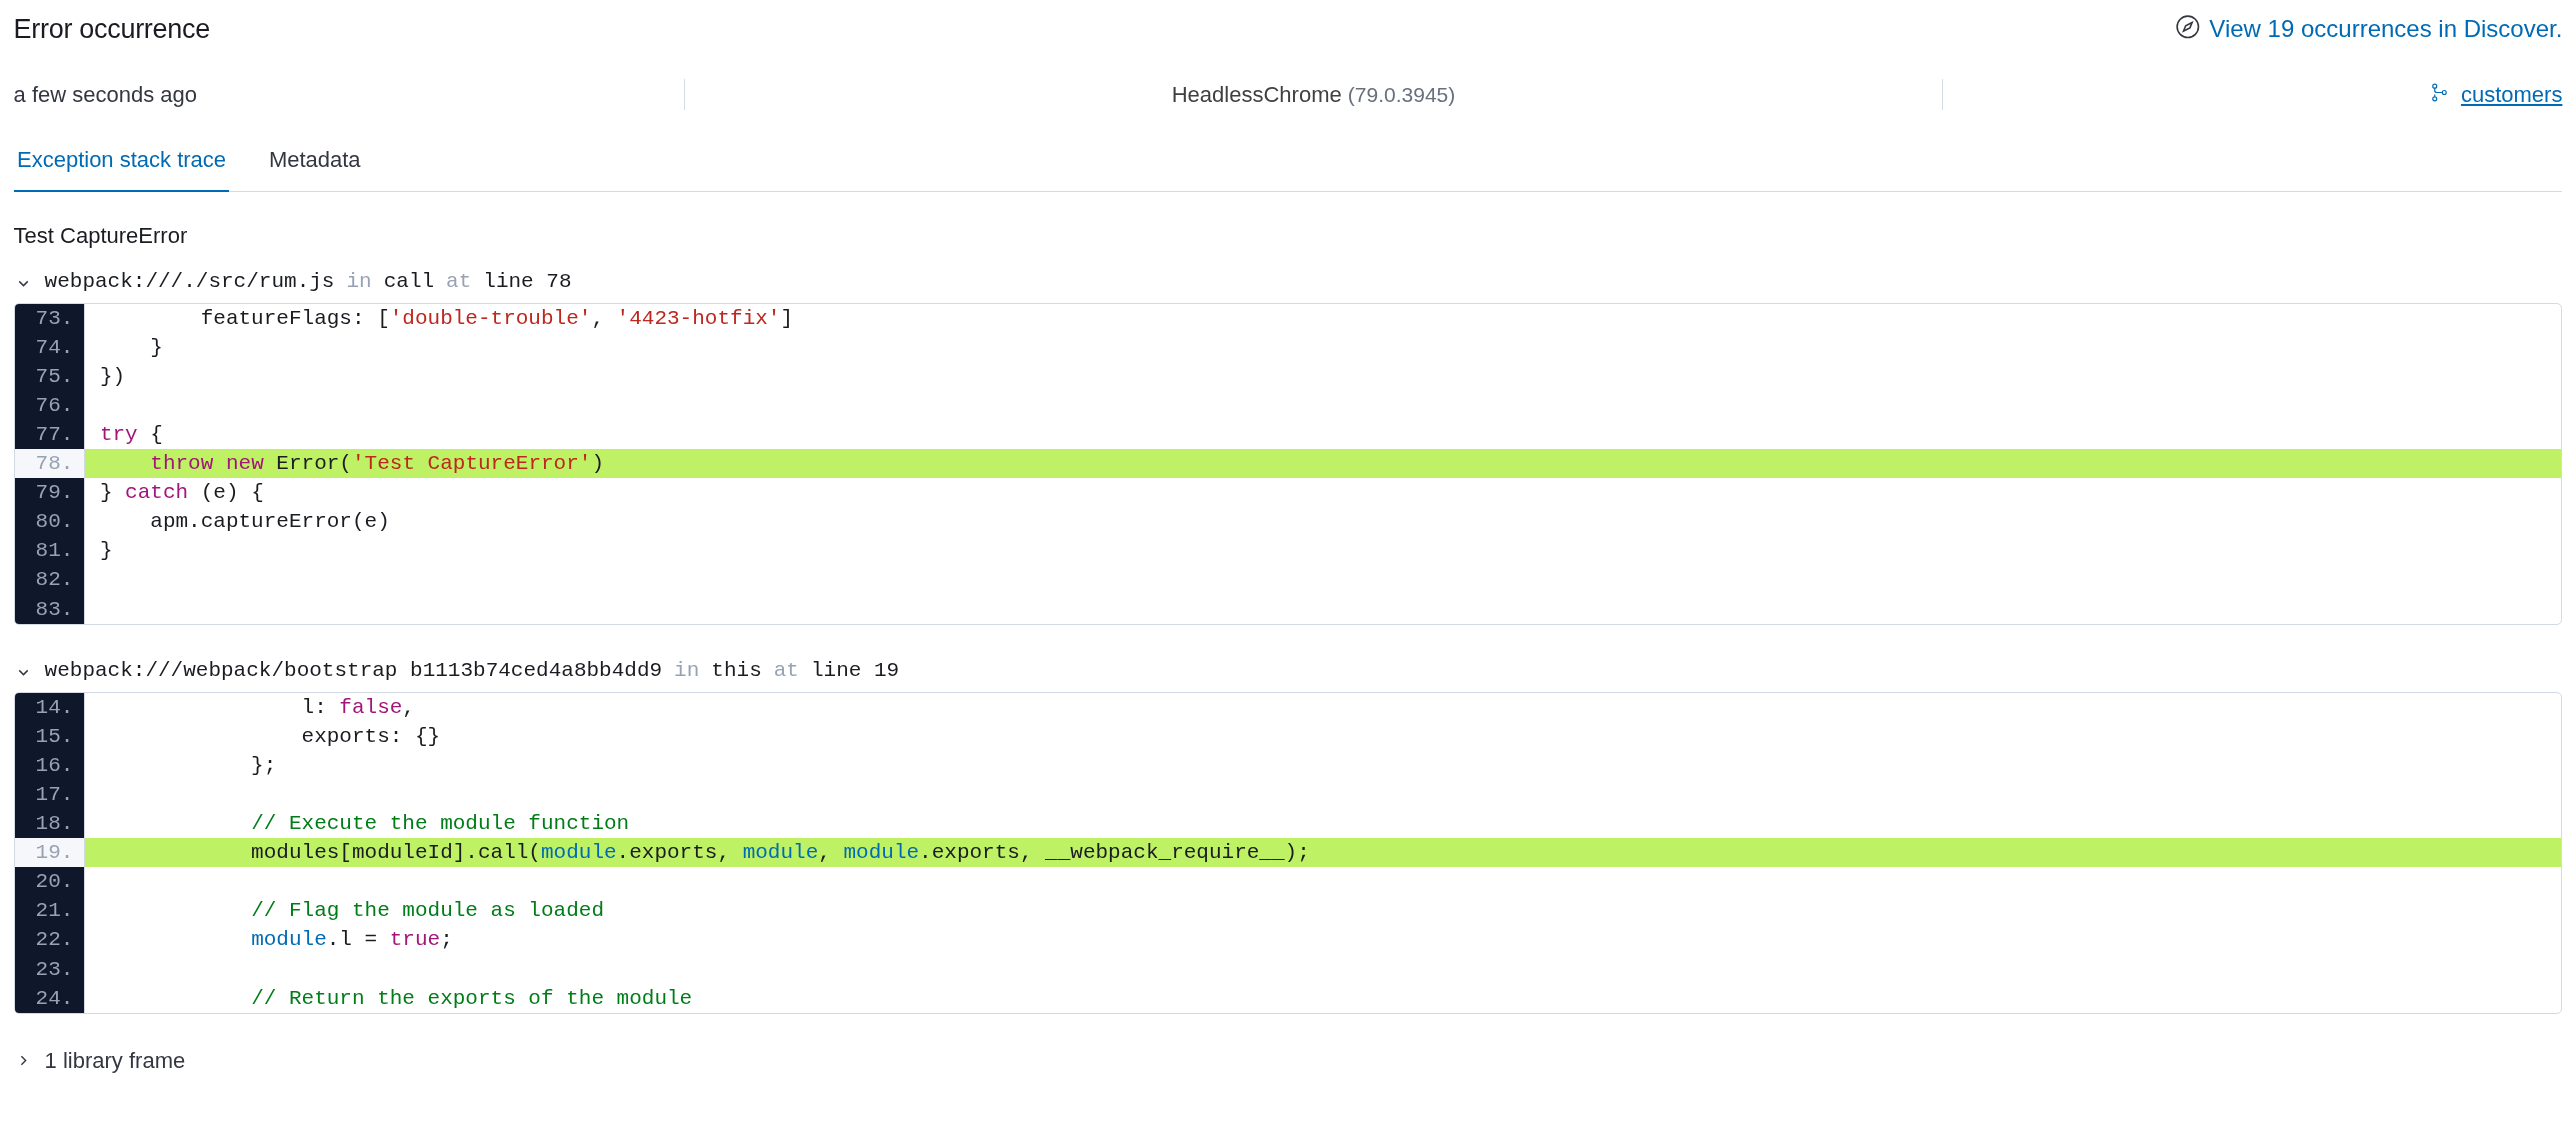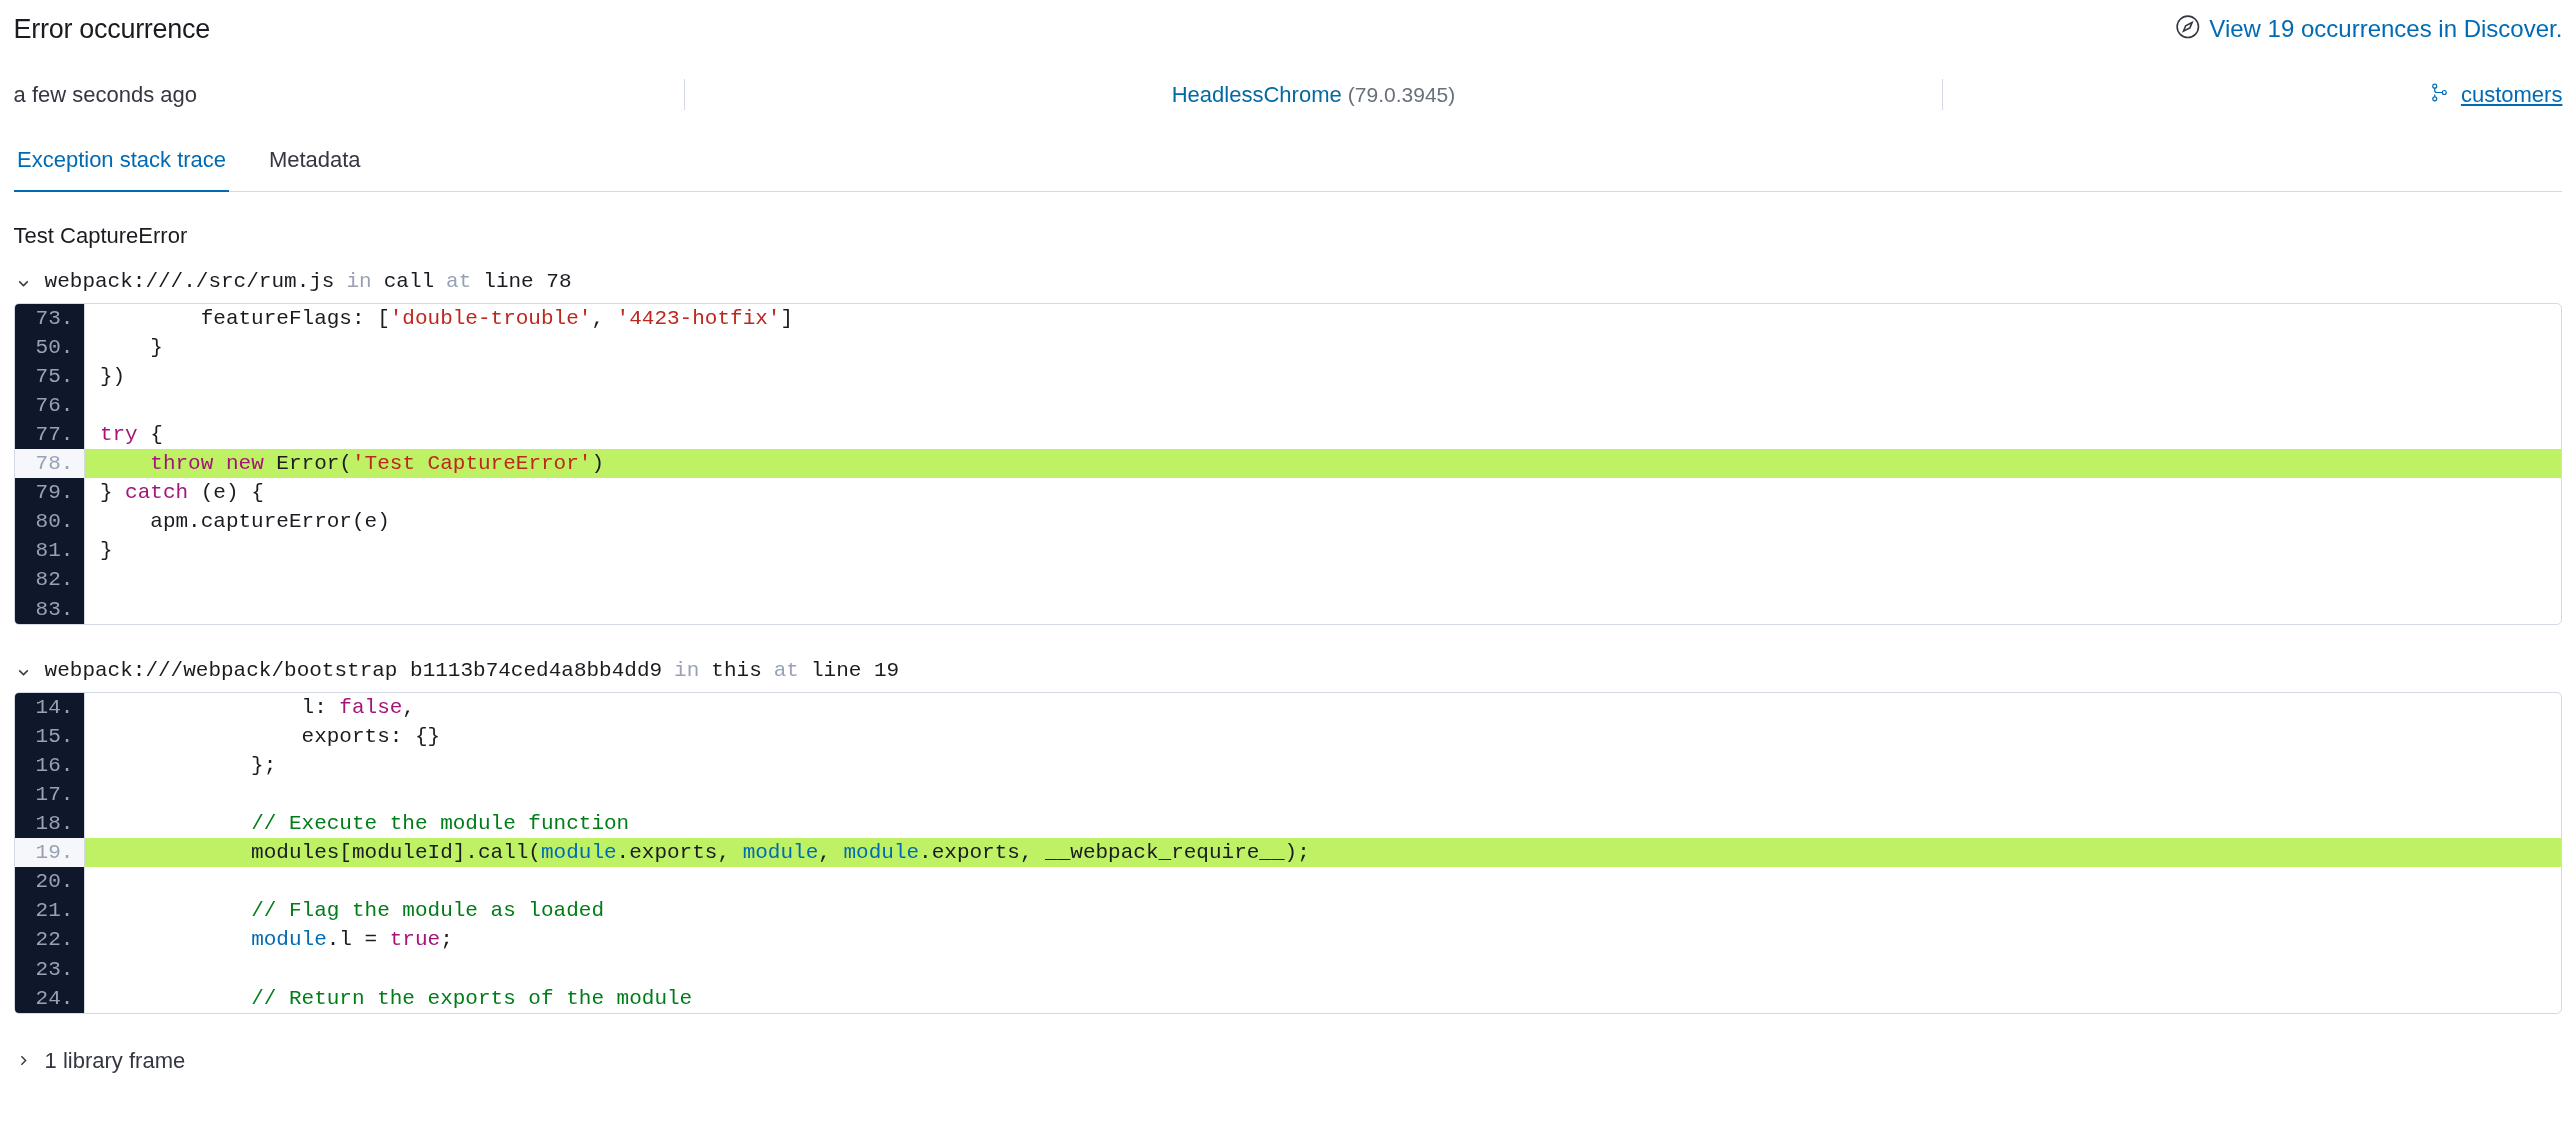--- a/index.html
+++ b/index.html
@@ -38,21 +38,21 @@
   font-size: 22px;
   color: #343741;
   margin-bottom: 37px;
   justify-content: space-between;
 }
 .meta-row .divider {
   width: 0.9px;
   height: 31px;
   background: #d3dae6;
 }
-.meta-browser { color: #0369a1; }
+.meta-browser { color: #404040; }
 .meta-version { color: #69707d; font-size: 21px; }
 .meta-service {
   display: inline-flex;
   align-items: center;
   gap: 12px;
   color: #006bb4;
 }
 .meta-service svg { width: 19px; height: 19px; stroke: #006bb4; fill: none; stroke-width: 1.5; }
 .tabs {
   display: flex;
@@ -190,21 +190,21 @@
       <span>call</span> 
       <span class="muted">at</span> 
       <span>line 78</span>
     </div>
     <div class="code-block">
       <div class="code-line">
         <div class="gutter">73.</div>
         <div class="code-content"><span>        featureFlags: [</span><span class="tok-str">'double-trouble'</span><span>, </span><span class="tok-str">'4423-hotfix'</span><span>]</span></div>
       </div>
       <div class="code-line">
-        <div class="gutter">50.</div>
+        <div class="gutter">74.</div>
         <div class="code-content"><span>    }</span></div>
       </div>
       <div class="code-line">
         <div class="gutter">75.</div>
         <div class="code-content"><span>})</span></div>
       </div>
       <div class="code-line">
         <div class="gutter">76.</div>
         <div class="code-content"><span></span></div>
       </div>

